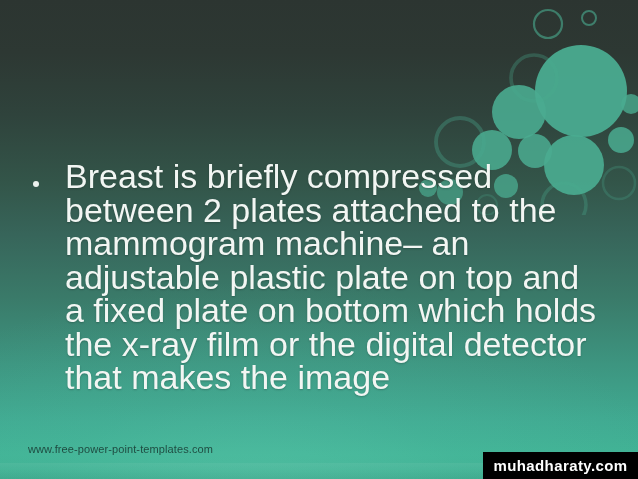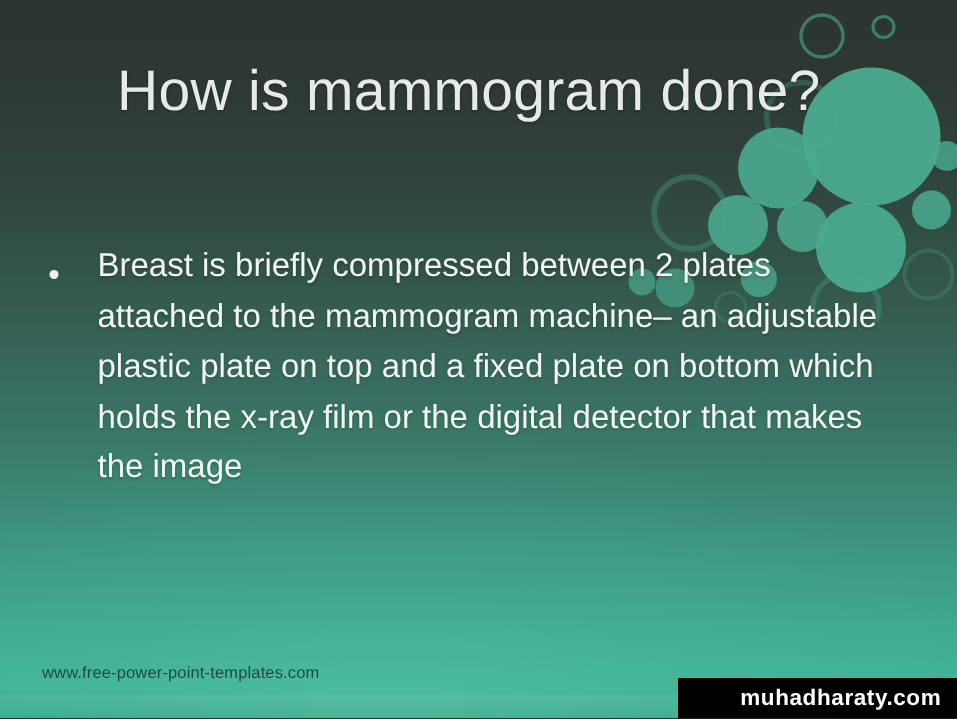--- a/index.html
+++ b/index.html
@@ -92,21 +92,21 @@
   .bullet i {
     display: inline-block;
     width: 6px;
     height: 6px;
     border-radius: 50%;
     background: #ecf1ee;
     vertical-align: middle;
   }
   .bodytext {
     flex: 1 1 auto;
-    font-size: 22px;
+    font-size: 34px;
     line-height: 33.5px;
     color: #f2f6f3;
     text-shadow: 0 1px 2px rgba(0,0,0,0.22);
   }
 
   .watermark {
     position: absolute;
     left: 28px;
     bottom: 24px;
     font-size: 11px;
@@ -118,21 +118,20 @@
   .brandbar {
     position: absolute;
     right: 0;
     bottom: 0;
     width: 155px;
     height: 27px;
     background: #000000;
     display: flex;
     align-items: center;
     justify-content: center;
-    padding-left: 31px;
   }
   .brandbar span {
     color: #ffffff;
     font-size: 15px;
     font-weight: bold;
     letter-spacing: 0.4px;
   }
 </style>
 </head>
 <body>
@@ -156,21 +155,20 @@
         <circle cx="160" cy="24" r="14" fill="none" stroke="#4aab90" stroke-width="2.24" opacity="0.6"></circle>
         <circle cx="201" cy="18" r="7" fill="none" stroke="#4aab90" stroke-width="2" opacity="0.62"></circle>
         <circle cx="146" cy="78" r="23" fill="none" stroke="#4aab90" stroke-width="3.68" opacity="0.3"></circle>
         <circle cx="72" cy="142" r="24" fill="none" stroke="#4aab90" stroke-width="3.84" opacity="0.34"></circle>
         <circle cx="176" cy="205" r="22" fill="none" stroke="#4aab90" stroke-width="3.52" opacity="0.3"></circle>
         <circle cx="231" cy="183" r="16" fill="none" stroke="#4aab90" stroke-width="2.56" opacity="0.26"></circle>
         <circle cx="99" cy="205" r="10" fill="none" stroke="#4aab90" stroke-width="2" opacity="0.24"></circle>
       </svg>
   </div>
 
-  <div class="title">How is mammogram done?</div>
 
   <div class="bodyblock">
     <div class="bullet"><i></i></div>
     <div class="bodytext">Breast is briefly compressed between 2 plates attached to the mammogram machine– an adjustable plastic plate on top and a fixed plate on bottom which holds the x-ray film or the digital detector that makes the image</div>
   </div>
 
   <div id="bottomband"></div>
 
   <div class="watermark">www.free-power-point-templates.com</div>
 

